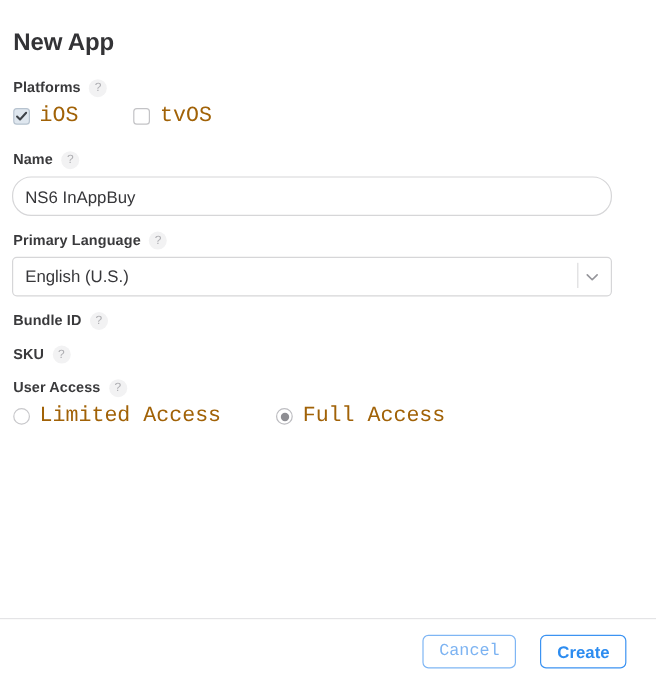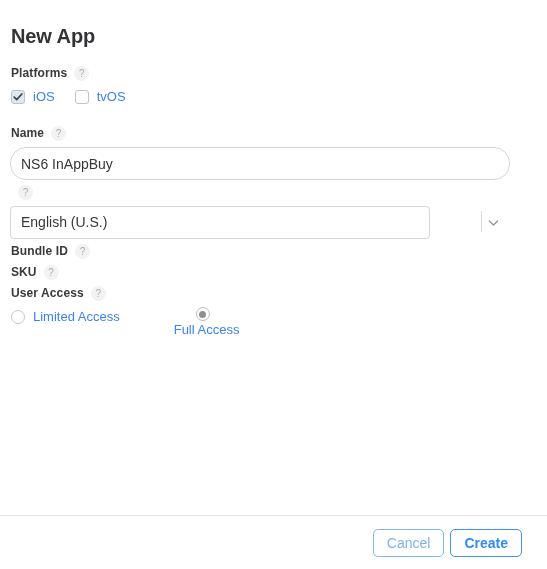--- a/index.html
+++ b/index.html
@@ -35,21 +35,21 @@
   .page-title {
     font-size: 20px;
     font-weight: 700;
     letter-spacing: -0.1px;
     color: #333336;
     margin: 0 0 18px 1px;
     line-height: 24px;
   }
 
   
-  .field-group { margin-bottom: 5px; }
+  .field-group { margin-bottom: 13px; }
   .field-group.platforms { margin-bottom: 19px; }
   .field-group.user-access { margin-bottom: 0; }
 
   .field-label-row {
     display: flex;
     align-items: flex-start;
     margin: 0 0 6px 1px;
     height: 15px;
   }
   .field-label {
@@ -94,21 +94,21 @@
   }
   .text-input::placeholder { color: #b0b0b4; }
 
   
   .select-wrap {
     position: relative;
     width: 500px;
     height: 33px;
   }
   .select-box {
-    width: 420px;
+    width: 500px;
     height: 33px;
     border: 1px solid #d6d6d8;
     border-radius: 4px;
     background: #ffffff;
     font-size: 14px;
     color: #37373a;
     padding: 0 40px 0 10px;
     line-height: 31px;
     white-space: nowrap;
     overflow: hidden;
@@ -142,26 +142,27 @@
     align-items: center;
     margin-left: 1px;
     height: 20px;
   }
   .choice {
     display: flex;
     align-items: center;
     cursor: default;
     height: 20px;
   }
-  .choice + .choice { margin-left: 20px; }
+  .choice + .choice { margin-left: 46px; }
   .choice-label {
-    font-size: 13px;
-    color: #3b82f6;
+    font-size: 18px;
+    color: #a16207;
     margin-left: 8px;
     line-height: 18px;
+    font-family: Liberation Mono, monospace;
   }
 
   .checkbox {
     width: 14px;
     height: 14px;
     border-radius: 3px;
     border: 1px solid #c3c3c6;
     background: #ffffff;
     display: inline-flex;
     align-items: center;
@@ -189,21 +190,21 @@
   .radio.selected {
     background: #ffffff;
     border-color: #bdbdc1;
   }
   .radio .dot {
     width: 7px;
     height: 7px;
     border-radius: 50%;
     background: #8e8e93;
   }
-  .radio-row .choice + .choice { margin-left: 46px; flex-direction: column; }
+  .radio-row .choice + .choice { margin-left: 46px; }
 
   
   .footer {
     flex: 0 0 auto;
     height: 54px;
     border-top: 1px solid #e4e4e6;
     display: flex;
     align-items: center;
     justify-content: flex-end;
     padding-right: 25px;
@@ -220,26 +221,27 @@
     display: inline-flex;
     align-items: center;
     justify-content: center;
     line-height: 1;
     outline: none;
   }
   .btn-cancel {
     border: 1px solid #7fb6f4;
     color: #7cb3f2;
     font-weight: 400;
+    font-family: Liberation Mono, monospace;
   }
   .btn-create {
     border: 1px solid #3c93f2;
     color: #2d8cf0;
     font-weight: 700;
-    margin-left: 6px;
+    margin-left: 20px;
     min-width: 66px;
   }
 </style>
 </head>
 <body>
 
 <div class="page">
 
   <div class="form-body">
 
@@ -269,20 +271,21 @@
     <div class="field-group">
       <div class="field-label-row">
         <span class="field-label">Name</span>
         <span class="help-icon">?</span>
       </div>
       <input class="text-input" type="text" value="NS6 InAppBuy" style="">
     </div>
 
     <div class="field-group">
       <div class="field-label-row">
+        <span class="field-label">Primary Language</span>
         <span class="help-icon">?</span>
       </div>
       <div class="select-wrap">
         <div class="select-box">English (U.S.)</div>
         <span class="select-divider"></span>
         <span class="chevron-icon">
           <svg width="11" height="8" viewBox="0 0 11 8" aria-hidden="true">
             <path d="M1.4 2.0 L5.5 6.1 L9.6 2.0" fill="none" stroke="#96969b" stroke-width="1.4" stroke-linecap="round" stroke-linejoin="round"></path>
           </svg>
         </span>

